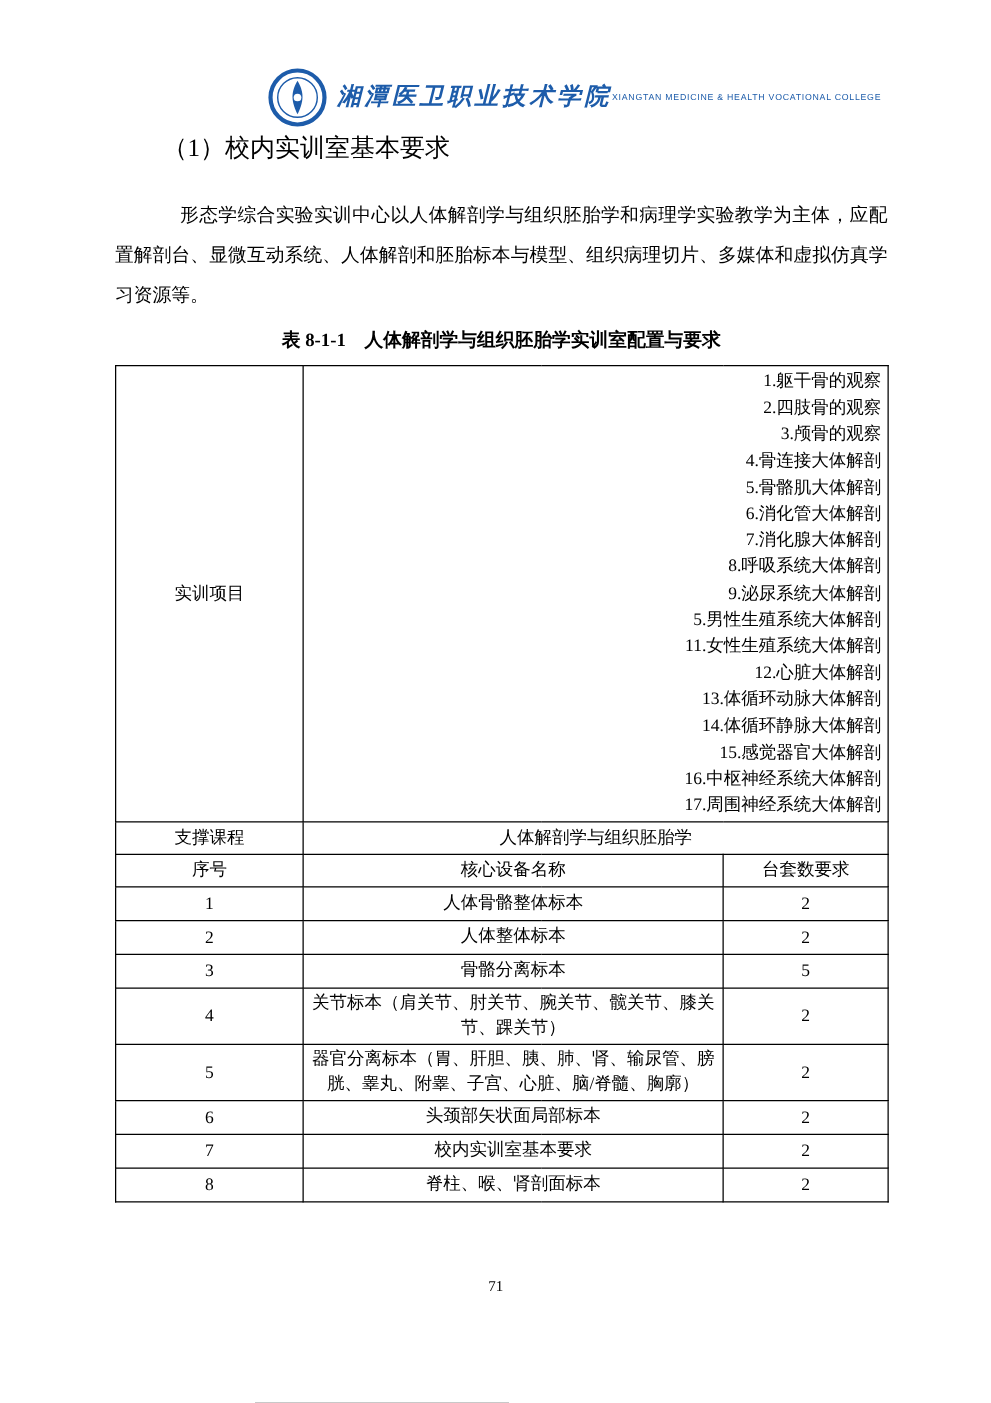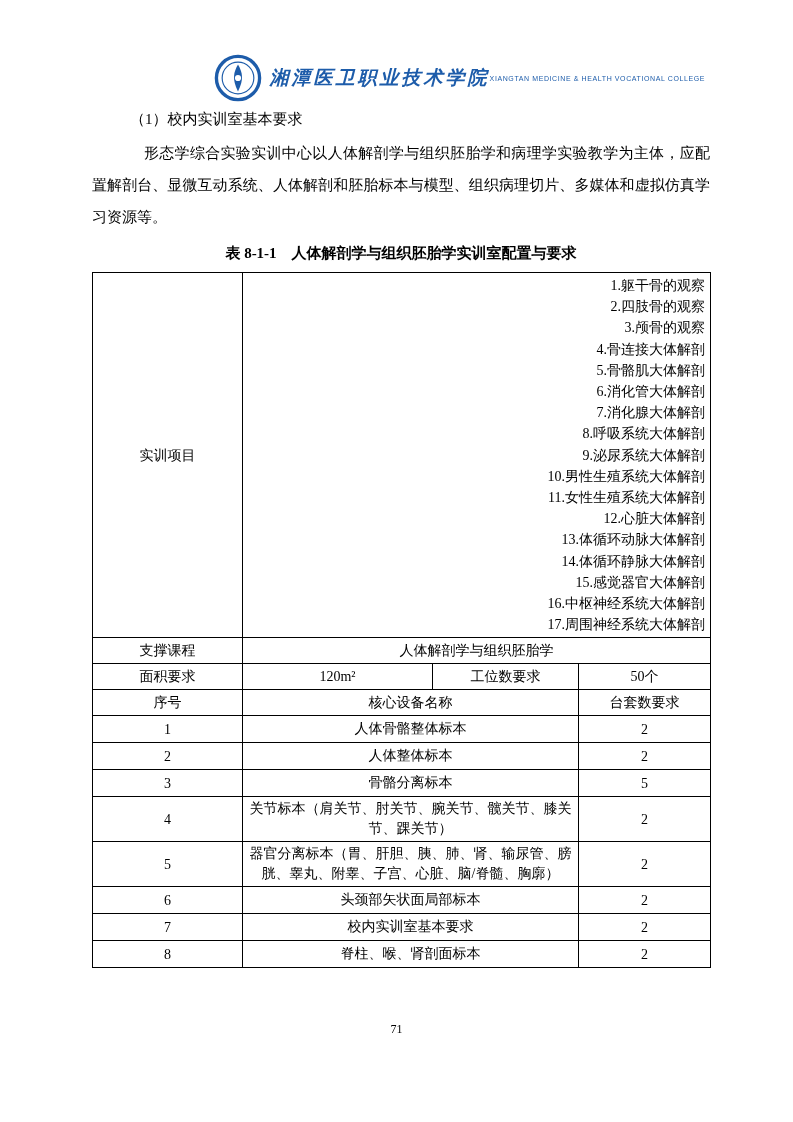--- a/index.html
+++ b/index.html
@@ -45,23 +45,23 @@
   }
 
   
   .content {
     position: absolute;
     left: 92px;
     top: 108px;
     width: 618px;
   }
   .h1 {
-    font-size: 15px;
+    font-size: 20px;
     margin-left: 38px;
-    margin-bottom: 7px;
+    margin-bottom: 27px;
     line-height: 22px;
   }
   .h2 {
     font-size: 15px;
     margin-left: 53px;
     margin-bottom: 12px;
     line-height: 22px;
   }
   .para {
     font-size: 15px;
@@ -150,42 +150,36 @@
           <td colspan="3" class="items-cell">
             <div>1.躯干骨的观察</div>
             <div>2.四肢骨的观察</div>
             <div>3.颅骨的观察</div>
             <div>4.骨连接大体解剖</div>
             <div>5.骨骼肌大体解剖</div>
             <div>6.消化管大体解剖</div>
             <div>7.消化腺大体解剖</div>
             <div>8.呼吸系统大体解剖</div>
             <div>9.泌尿系统大体解剖</div>
-            <div>10.男性生殖系统大体解剖</div>
+            <div>5.男性生殖系统大体解剖</div>
             <div>11.女性生殖系统大体解剖</div>
             <div>12.心脏大体解剖</div>
             <div>13.体循环动脉大体解剖</div>
             <div>14.体循环静脉大体解剖</div>
             <div>15.感觉器官大体解剖</div>
             <div>16.中枢神经系统大体解剖</div>
             <div>17.周围神经系统大体解剖</div>
           </td>
         </tr>
 
         <tr class="row-basic">
           <th>支撑课程</th>
           <td colspan="3">人体解剖学与组织胚胎学</td>
         </tr>
 
-        <tr class="row-mid">
-          <th>面积要求</th>
-          <td>120m²</td>
-          <td>工位数要求</td>
-          <td>50个</td>
-        </tr>
 
         <tr class="row-mid">
           <th>序号</th>
           <th colspan="2">核心设备名称</th>
           <th>台套数要求</th>
         </tr>
 
         <tr class="equip">
           <td>1</td>
           <td colspan="2" class="left">人体骨骼整体标本</td>

